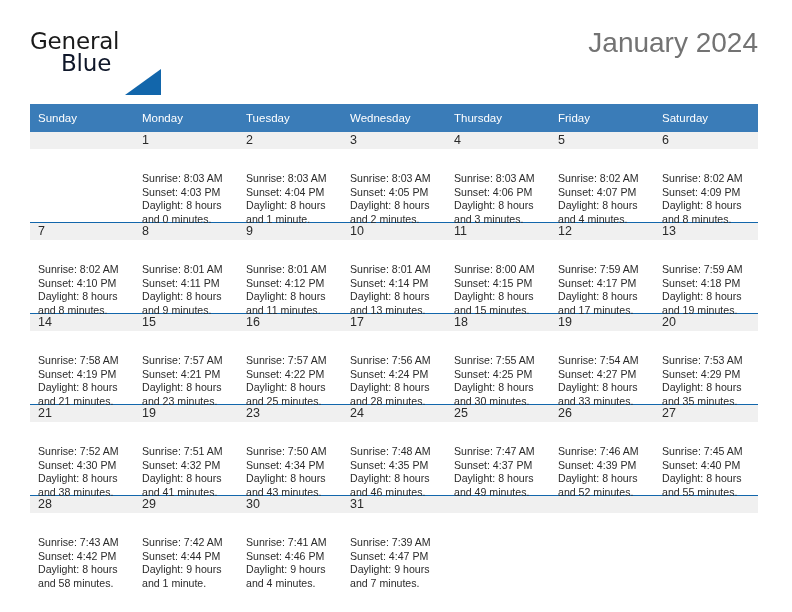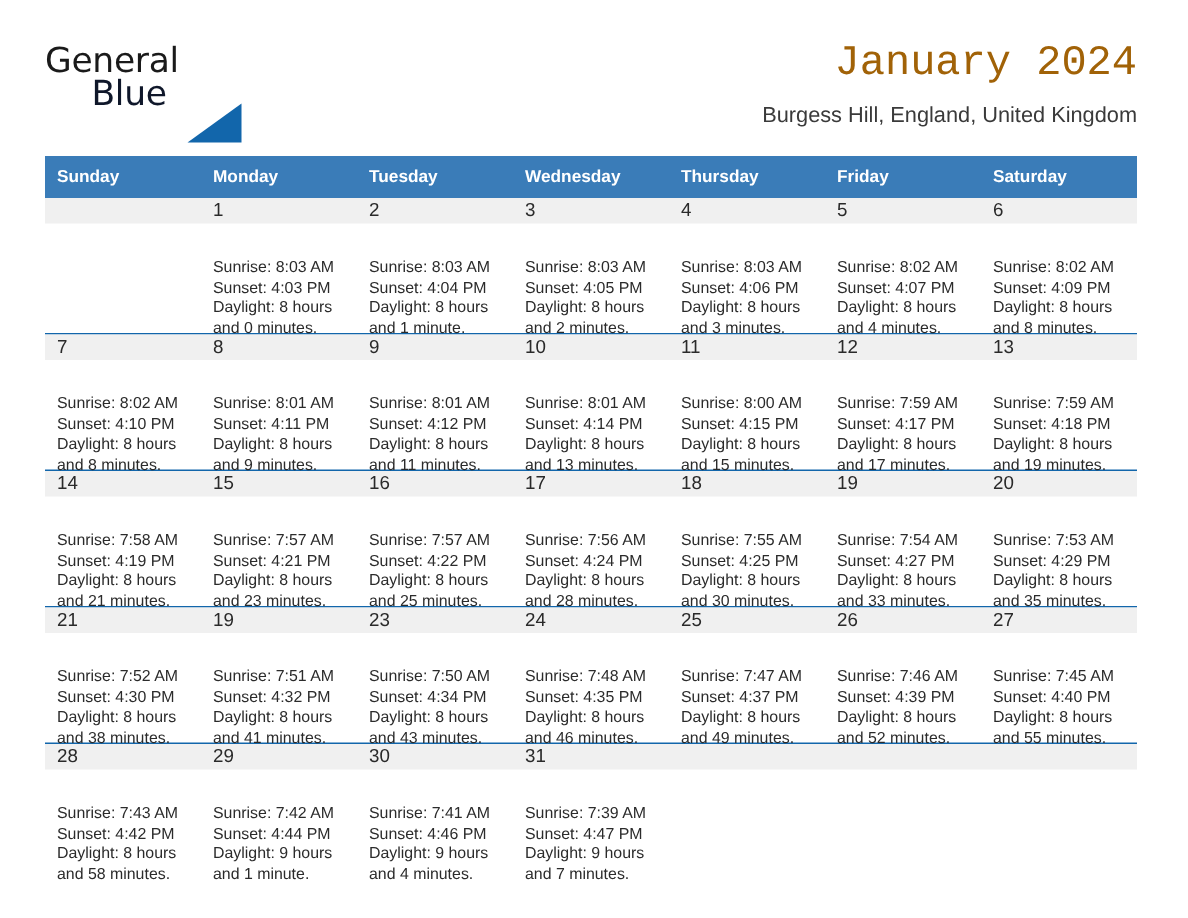--- a/index.html
+++ b/index.html
@@ -70,24 +70,23 @@
 
   .title-block {
     position: absolute;
     right: 0;
     top: 0;
     text-align: right;
   }
   .cal-title {
     font-size: 28px;
     font-weight: 400;
-    color: #a16207;
+    color: #737373;
     line-height: 34px;
     white-space: nowrap;
-    font-family: Liberation Mono, monospace;
   }
   .cal-subtitle {
     font-size: 14.5px;
     font-weight: 400;
     color: #3a3a3a;
     line-height: 22px;
     margin-top: 6px;
     white-space: nowrap;
   }
 
@@ -98,21 +97,21 @@
     top: 104px;
     width: 728px;
     border-collapse: collapse;
     table-layout: fixed;
   }
 
   .calendar th {
     background: #3a7cb8;
     color: #ffffff;
     font-size: 11.5px;
-    font-weight: 700;
+    font-weight: 400;
     text-align: left;
     padding: 5px 0 5px 8px;
     height: 18px;
     border: none;
   }
 
   .week-row {
     border-top: 1.3px solid #1266ab;
   }
   .week-row:first-of-type {
@@ -163,21 +162,20 @@
   <div class="header">
 
     <div class="brand">
       <span class="brand-general">General</span>
       <span class="brand-blue">Blue</span>
       <span class="brand-triangle"></span>
     </div>
 
     <div class="title-block">
       <div class="cal-title">January 2024</div>
-      <div class="cal-subtitle">Burgess Hill, England, United Kingdom</div>
     </div>
 
   </div>
 
   <table class="calendar">
     <thead>
       <tr>
         <th>Sunday</th>
         <th>Monday</th>
         <th>Tuesday</th>

